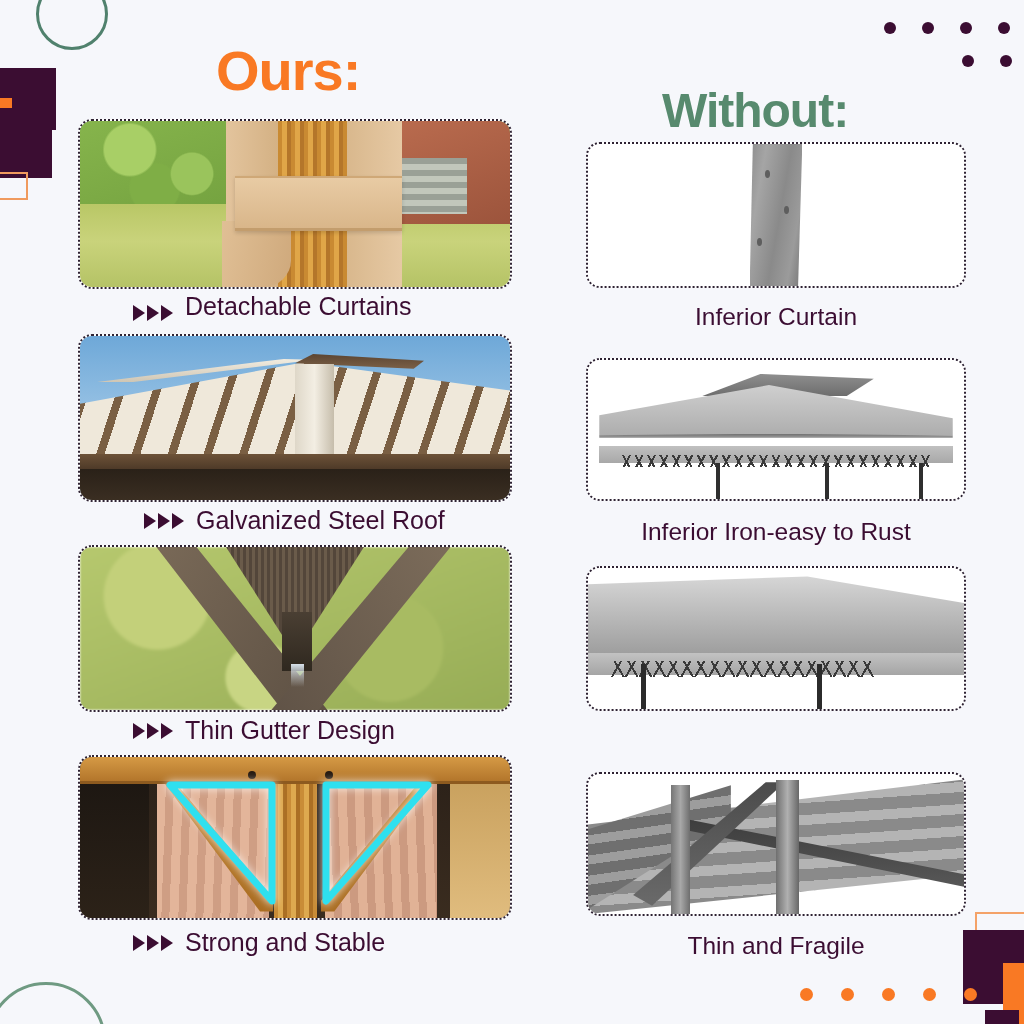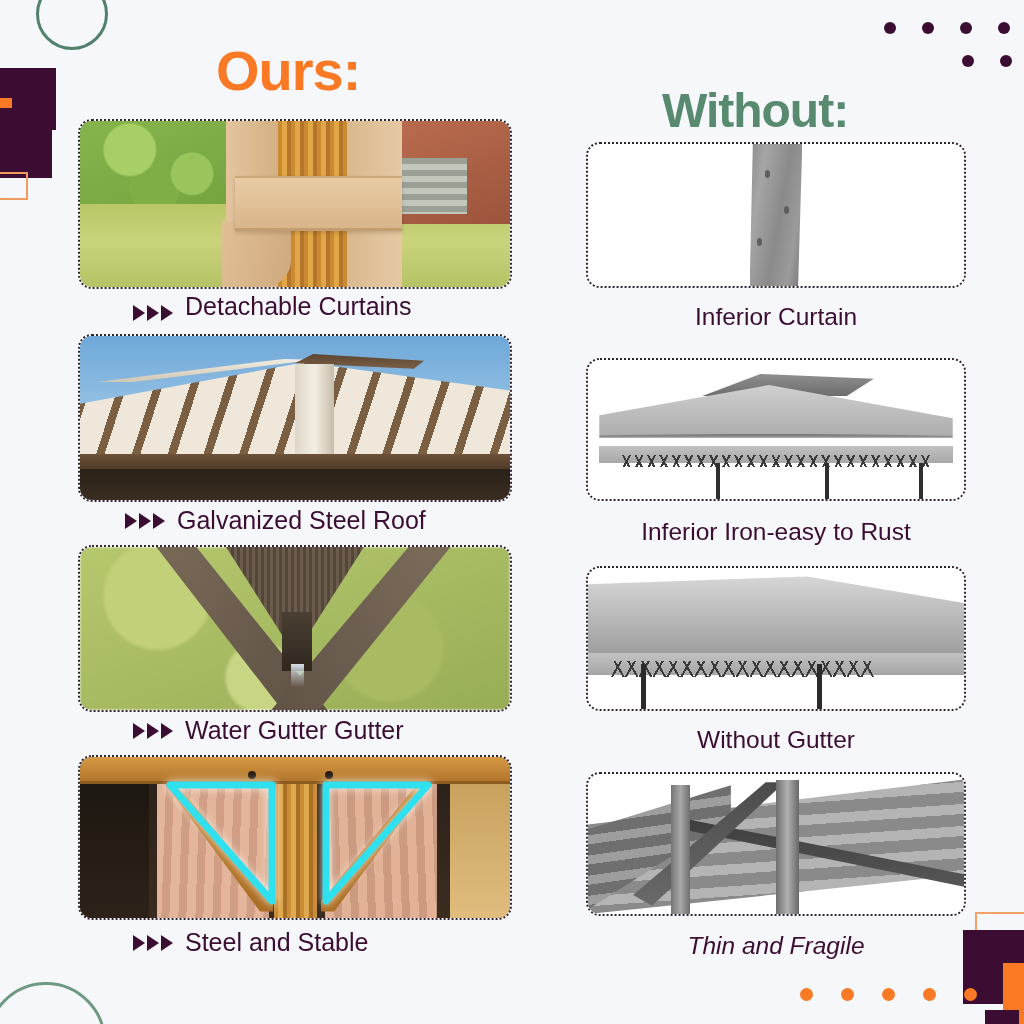--- a/index.html
+++ b/index.html
@@ -73,35 +73,35 @@
     width:0; height:0;
     border-top:8px solid transparent;
     border-bottom:8px solid transparent;
     border-left:12px solid #3b0d32;
   }
 
   
   #panel-l1 { left:78px; top:119px; width:434px; height:170px; }
   #cap-l1   { left:133px; top:292px;align-items:flex-end; }
   #panel-l2 { left:78px; top:334px; width:434px; height:168px; }
-  #cap-l2   { left:125px; top:506px; }
+  #cap-l2   { left:144px; top:506px; }
   #panel-l3 { left:78px; top:545px; width:434px; height:167px; }
   #cap-l3   { left:133px; top:716px; }
   #panel-l4 { left:78px; top:755px; width:434px; height:165px; }
   #cap-l4   { left:133px; top:928px; }
 
   
   #panel-r1 { left:586px; top:142px; width:380px; height:146px; }
   #cap-r1   { left:586px; top:303px; width:380px; }
   #panel-r2 { left:586px; top:358px; width:380px; height:143px; }
   #cap-r2   { left:586px; top:518px; width:380px;align-items:flex-end; }
   #panel-r3 { left:586px; top:566px; width:380px; height:145px; }
   #cap-r3   { left:586px; top:726px; width:380px; }
   #panel-r4 { left:586px; top:772px; width:380px; height:144px; }
-  #cap-r4   { left:586px; top:932px; width:380px;font-style:italic; }
+  #cap-r4   { left:586px; top:932px; width:380px; }
 
   .panel-art { position:absolute; inset:0; }
 
   
   .a-l1-sky   { position:absolute; left:0; top:0; right:0; height:52%;
                 background:linear-gradient(175deg,#7fab4e 0%,#5e8f3a 35%,#8fb95c 70%,#7aa84a 100%); }
   .a-l1-bush  { position:absolute; left:0; top:0; width:58%; height:58%;
                 background:radial-gradient(circle at 20% 30%, #a8cf66 0 12%, transparent 13%),
                            radial-gradient(circle at 45% 55%, #9ac45c 0 14%, transparent 15%),
                            radial-gradient(circle at 70% 25%, #b2d873 0 11%, transparent 12%),
@@ -347,21 +347,21 @@
       <div class="a-l3-spout"></div>
       <div class="a-l3-drip"></div>
     </div>
   </div>
   <div class="caption" id="cap-l3">
     <span class="arrows">
       <i class="arrow"></i>
         <i class="arrow"></i>
         <i class="arrow"></i>
     </span>
-    <span>Water Gutter Gutter</span>
+    <span>Thin Gutter Design</span>
   </div>
 
   <div class="panel" id="panel-l4">
     <div class="panel-art">
       <div class="a-l4-bg"></div>
       <div class="a-l4-edgeL"></div>
       <div class="a-l4-edgeR"></div>
       <div class="a-l4-curtL"></div>
       <div class="a-l4-curtR"></div>
       <div class="a-l4-braceL"></div>
@@ -381,21 +381,21 @@
         </svg>
       </div>
     </div>
   </div>
   <div class="caption" id="cap-l4">
     <span class="arrows">
       <i class="arrow"></i>
         <i class="arrow"></i>
         <i class="arrow"></i>
     </span>
-    <span>Steel and Stable</span>
+    <span>Strong and Stable</span>
   </div>
 
   <div class="panel" id="panel-r1">
     <div class="panel-art">
       <div class="a-gray-bg"></div>
       <div class="a-r1-post"></div>
       <div class="a-r1-knot" style="left:47%; top:18%;"></div>
       <div class="a-r1-knot" style="left:52%; top:44%;"></div>
       <div class="a-r1-knot" style="left:45%; top:66%;"></div>
     </div>
@@ -424,23 +424,20 @@
   <div class="panel" id="panel-r3">
     <div class="panel-art">
       <div class="a-gray-bg"></div>
       <div class="a-r3-canopy"></div>
       <div class="a-r3-skirt"></div>
       <div class="a-r3-truss"></div>
       <div class="a-r3-leg" style="left:14%;"></div>
       <div class="a-r3-leg" style="left:61%;"></div>
     </div>
   </div>
-  <div class="caption caption-right" id="cap-r3">
-    <span>Without Gutter</span>
-  </div>
 
   <div class="panel" id="panel-r4">
     <div class="panel-art">
       <div class="a-gray-bg"></div>
       <div class="a-r4-slats"></div>
       <div class="a-r4-ends"></div>
       <div class="a-r4-beam2"></div>
       <div class="a-r4-beam"></div>
       <div class="a-r4-postA"></div>
       <div class="a-r4-postB"></div>

